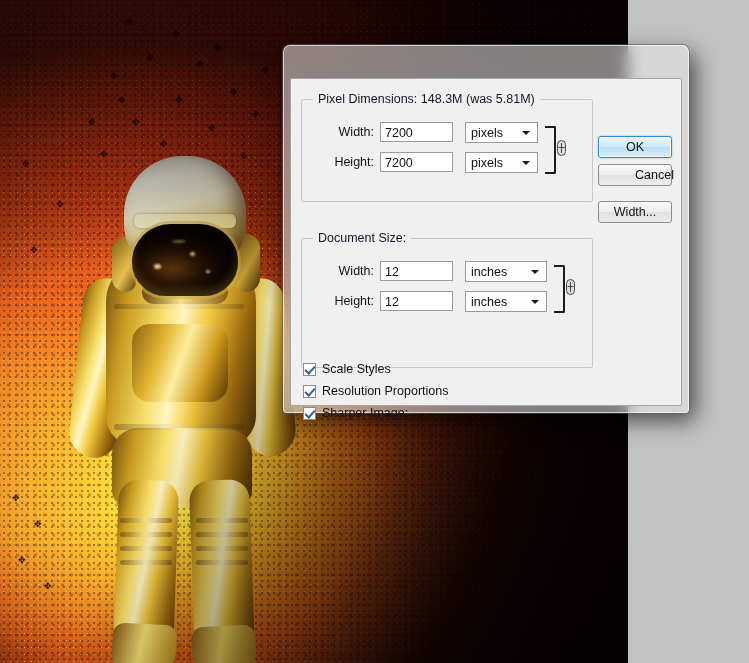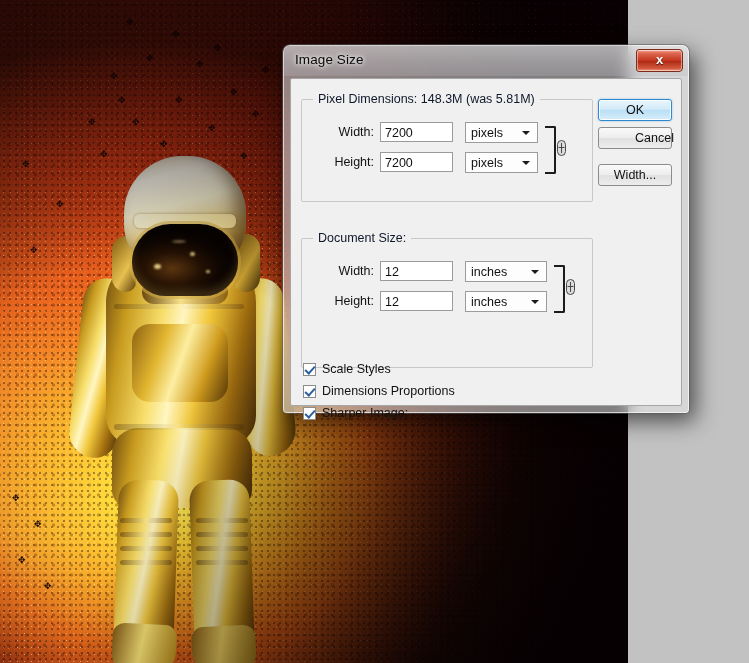--- a/index.html
+++ b/index.html
@@ -243,21 +243,21 @@
     border-left:1px solid #c9c9c9;
   }
   #resample-btn .combo-arrow { right:6px; top:7px; }
 
   
   .btn {
     position:absolute; left:307px; width:74px; height:22px;
     font-size:12.5px; color:#111; text-align:center; line-height:21px;
     border:1px solid #8c8c8c; border-radius:3px;
     background:linear-gradient(180deg,#fafafa 0%,#ededed 48%,#e0e0e0 50%,#ededed 100%);
-    cursor:pointer; box-sizing:border-box;
+    cursor:pointer; box-sizing:border-box;margin-top:37px;
   }
   #btn-ok {
     top:20px;
     border:1px solid #2e8ad0;
     background:linear-gradient(180deg,#eaf6fd 0%,#d3eaf8 46%,#b9dff5 52%,#d9eefb 100%);
     box-shadow:0 0 0 1px #ffffff inset, 0 0 2px rgba(46,138,208,.5);
   }
   #btn-cancel { top:48px;padding-left:36px; }
   #btn-auto   { top:85px; }
 </style>
@@ -334,26 +334,20 @@
       <div class="as fold" style="left:124px;top:432px;width:52px;height:5px;"></div>
       <div class="as fold" style="left:42px;top:176px;width:130px;height:5px;opacity:.55"></div>
       <div class="as fold" style="left:42px;top:296px;width:130px;height:6px;opacity:.55"></div>
     </div>
 
     <div class="art-layer art-vig"></div>
   </div>
 
   <div id="dialog">
 
-    <div id="dialog-titlebar">
-      <div id="dialog-title">Image Size</div>
-      <div id="close-button">
-        <div id="close-x">x</div>
-      </div>
-    </div>
 
     <div id="dialog-body">
 
       <div class="groupbox" id="grp-pixel">
         <div class="group-legend">Pixel Dimensions:  148.3M (was 5.81M)</div>
 
         <div class="row" style="left:0;top:22px;width:280px;">
           <div class="row-label" style="right:208px;">Width:</div>
           <div class="txt" style="left:78px;top:0;">7200</div>
           <div class="combo" style="left:163px;top:0;width:73px;">
@@ -416,21 +410,21 @@
           </div>
         </div>
       </div>
 
       <div class="cbrow" style="top:283px;">
         <span class="cbox"></span>
         <span class="cblabel">Scale Styles</span>
       </div>
       <div class="cbrow" style="top:305px;">
         <span class="cbox"></span>
-        <span class="cblabel">Dimensions Proportions</span>
+        <span class="cblabel">Resolution Proportions</span>
       </div>
       <div class="cbrow" style="top:327px;">
         <span class="cbox"></span>
         <span class="cblabel">Sharper Image:</span>
       </div>
 
 
       <div class="btn" id="btn-ok">OK</div>
       <div class="btn" id="btn-cancel">Cancel</div>
       <div class="btn" id="btn-auto">Width...</div>

